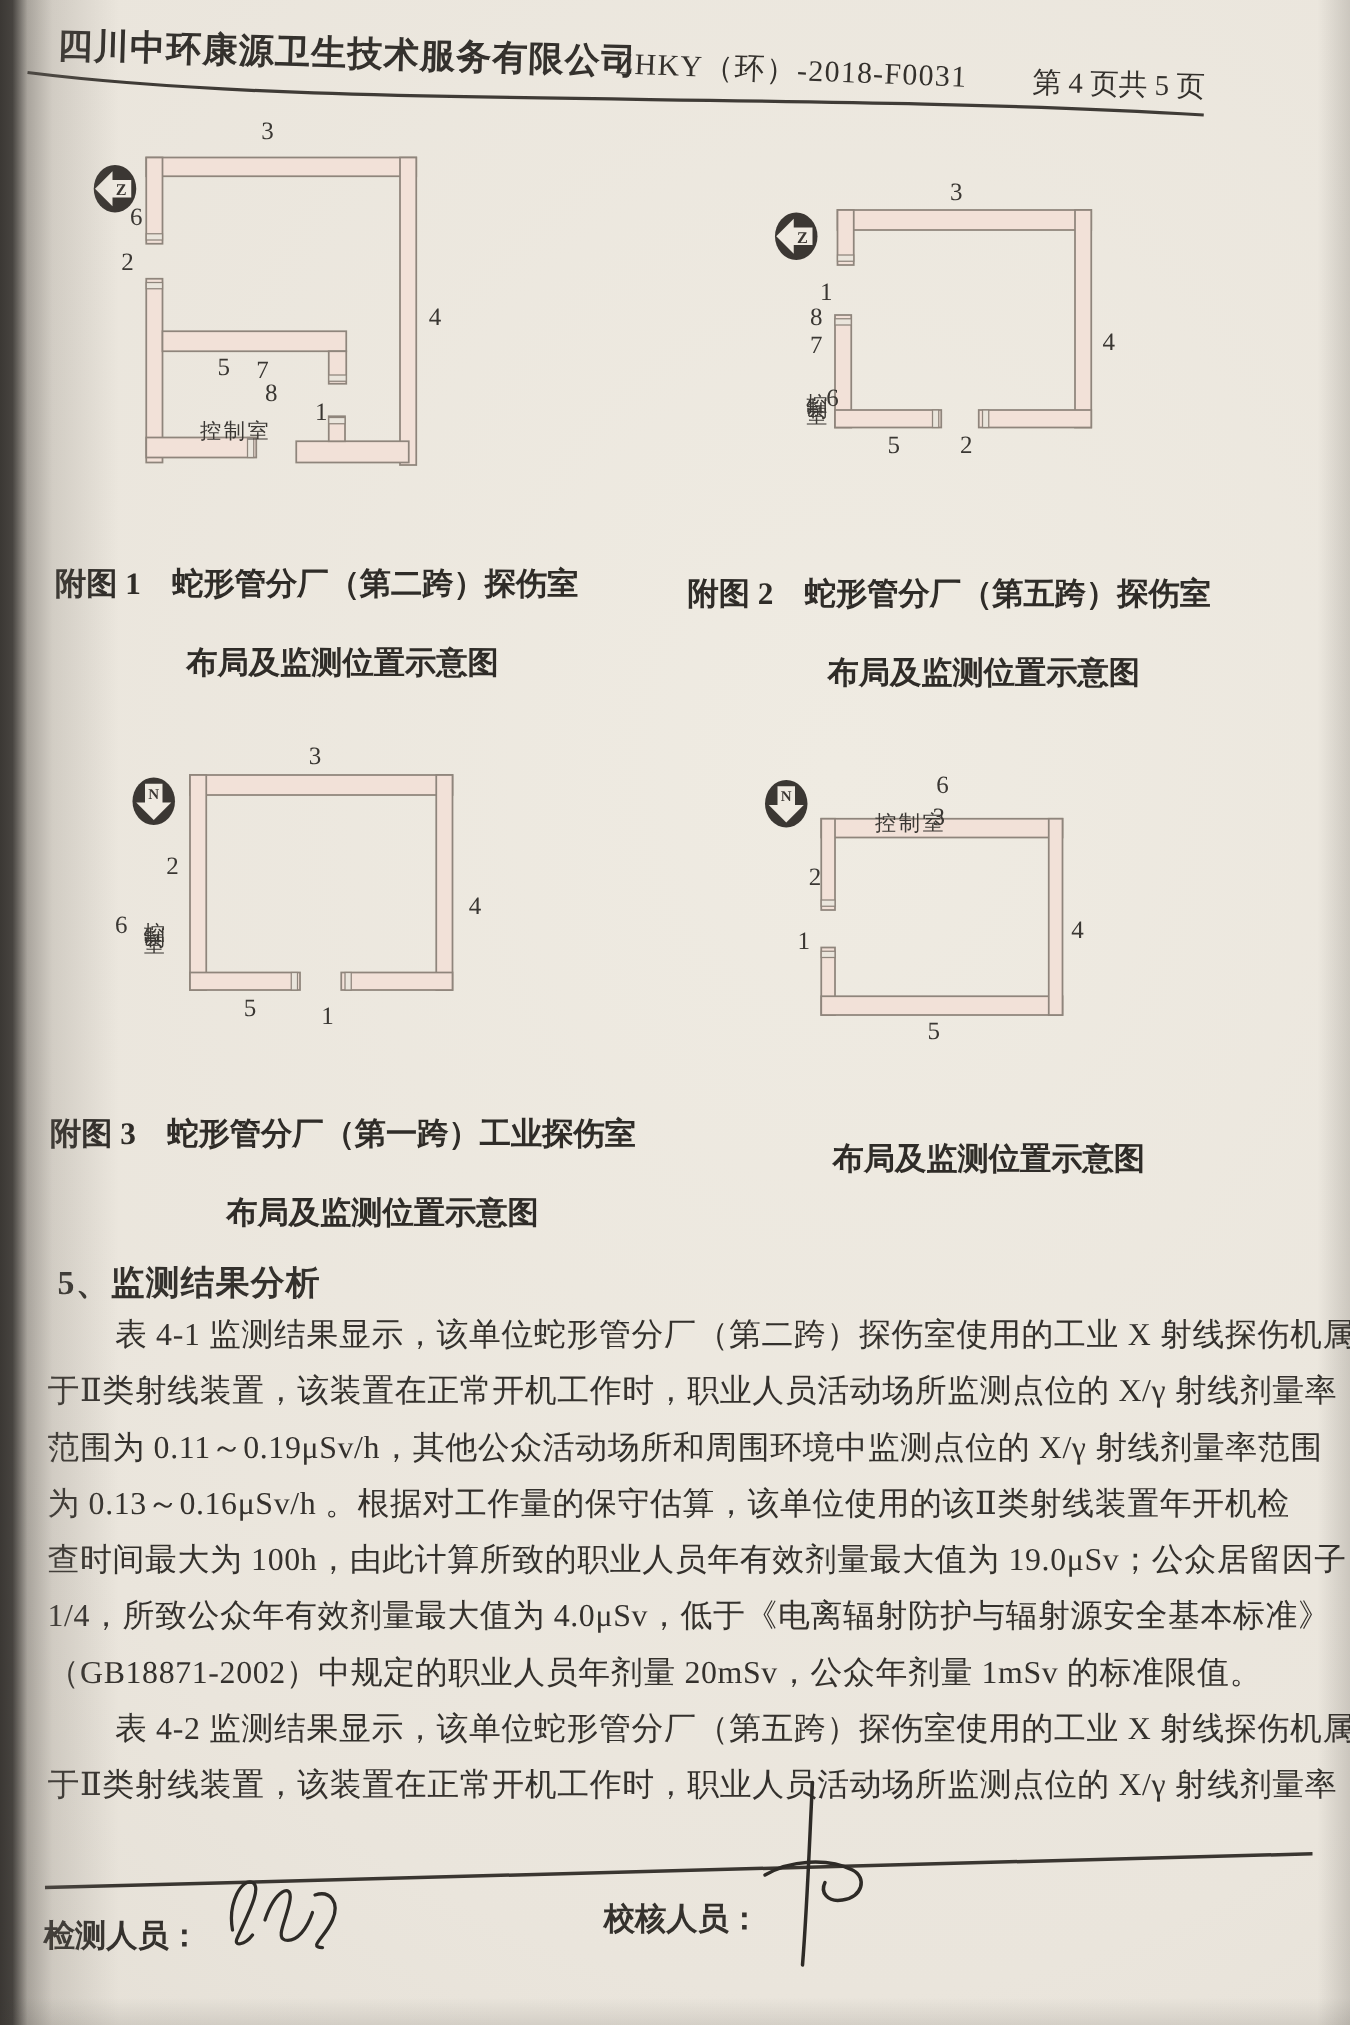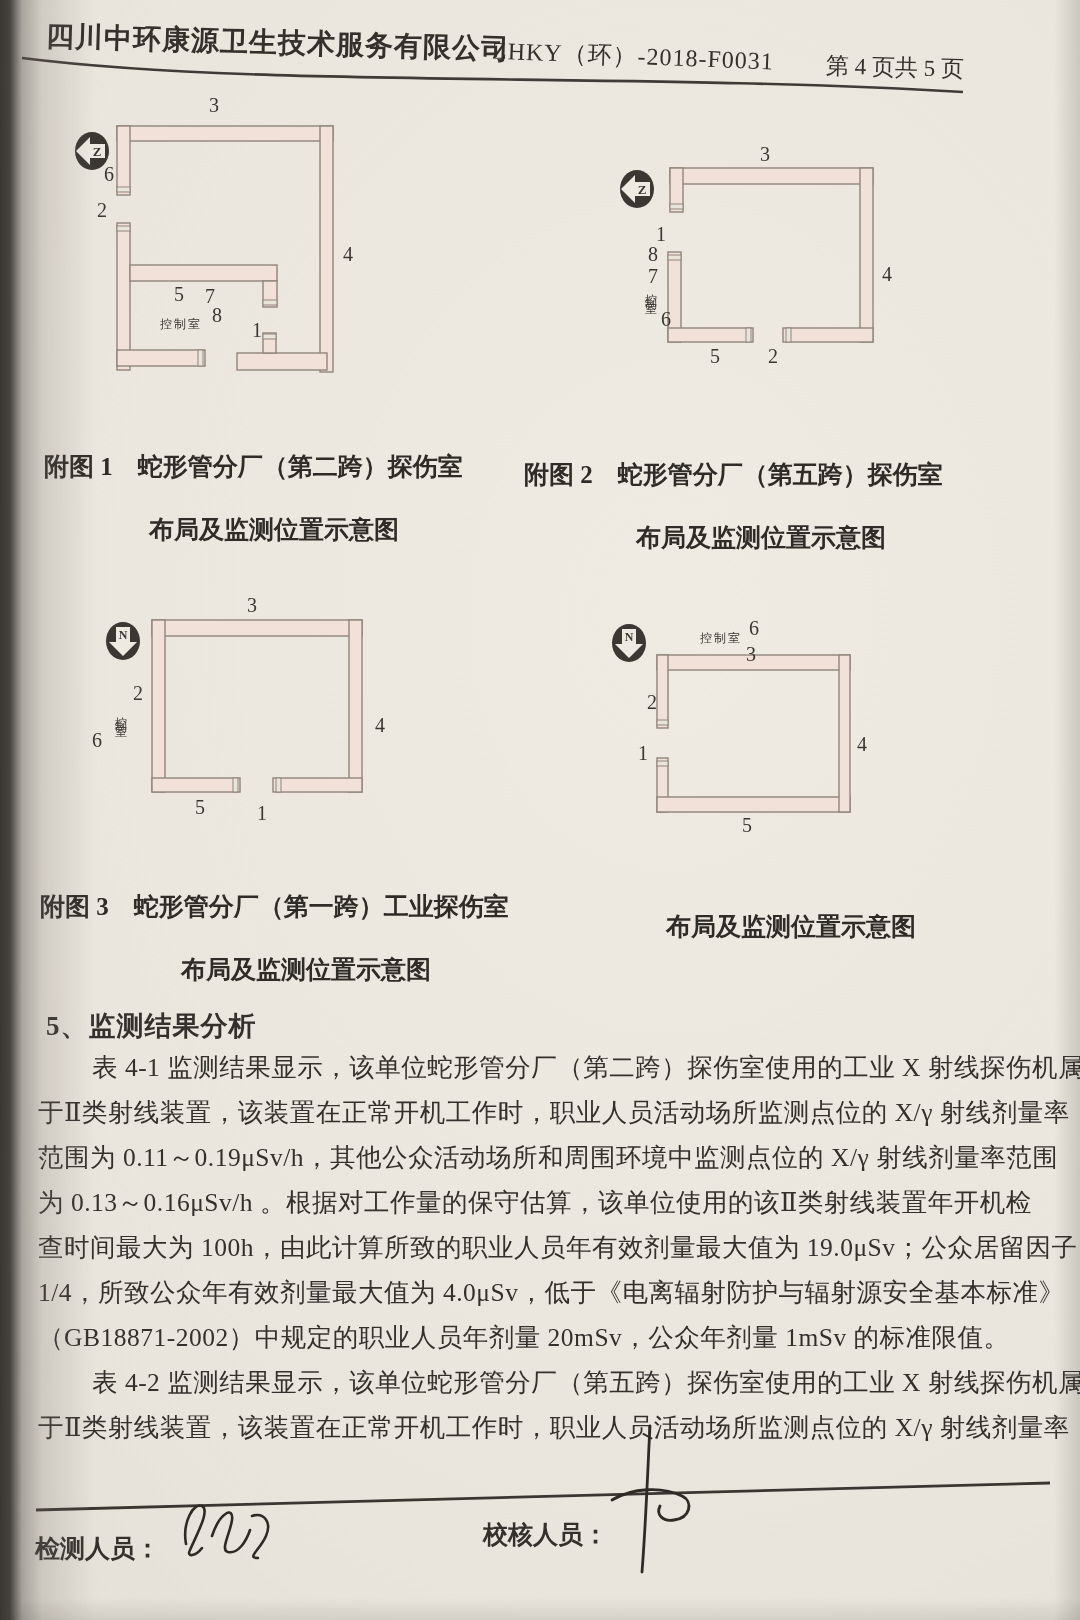--- a/index.html
+++ b/index.html
@@ -17,21 +17,21 @@
   
   .company{position:absolute;left:46px;top:24px;font-size:28px;letter-spacing:1px;transform:rotate(1.6deg);font-weight:600;}
   .docnum{position:absolute;left:492px;top:40px;font-size:24px;letter-spacing:1px;transform:rotate(2.2deg);}
   .pageinfo{position:absolute;left:826px;top:52px;font-size:23px;transform:rotate(1.4deg);}
   .header-rule{position:absolute;left:0;top:0;}
 
   
   .fig{position:absolute;}
   .fig svg.walls{position:absolute;left:0;top:0;}
   .pt{position:absolute;font-size:20px;line-height:20px;color:#3a3733;}
-  .room-label{position:absolute;font-size:12px;letter-spacing:2px;color:#3a3733;}
+  .room-label{position:absolute;font-size:17px;letter-spacing:2px;color:#3a3733;margin-top:17px;}
   .room-label.vert{writing-mode:vertical-rl;letter-spacing:4px;}
   .compass{position:absolute;}
 
   
   .caption{position:absolute;font-weight:700;font-size:25px;color:#2f2c28;}
   .caption .l1{white-space:nowrap;}
   .caption .l2{margin-top:30px;text-align:center;}
 
   
   .section-heading{position:absolute;left:46px;top:1008px;font-size:27px;font-weight:700;letter-spacing:1px;}
@@ -178,21 +178,21 @@
     <span class="pt" style="left:33px;top:143px;">1</span>
     <span class="pt" style="left:137px;top:215px;">5</span>
     <span class="pt" style="left:252px;top:134px;">4</span>
     <span class="room-label" style="left:95px;top:30px;">控制室</span>
   </div>
 
   <div class="caption" style="left:44px;top:450px;width:412px;">
     <div class="l1">附图 1　蛇形管分厂（第二跨）探伤室</div>
     <div class="l2" style="margin-left:48px;">布局及监测位置示意图</div>
   </div>
-  <div class="caption" style="left:524px;top:458px;width:414px;">
+  <div class="caption" style="left:550px;top:458px;width:414px;">
     <div class="l1">附图 2　蛇形管分厂（第五跨）探伤室</div>
     <div class="l2" style="margin-left:60px;">布局及监测位置示意图</div>
   </div>
   <div class="caption" style="left:40px;top:890px;width:452px;">
     <div class="l1">附图 3　蛇形管分厂（第一跨）工业探伤室</div>
     <div class="l2" style="margin-left:80px;">布局及监测位置示意图</div>
   </div>
   <div class="caption" style="left:542px;top:880px;width:430px;">
     <div class="l2" style="margin-left:68px;">布局及监测位置示意图</div>
   </div>

